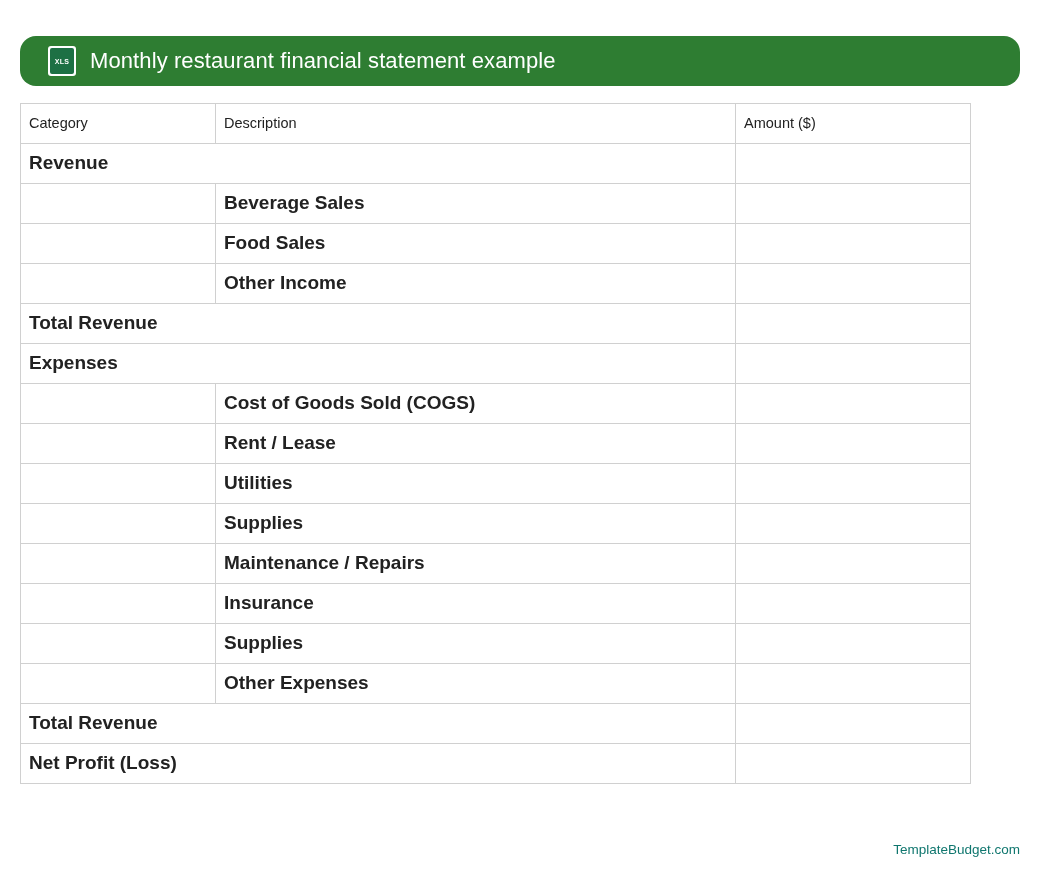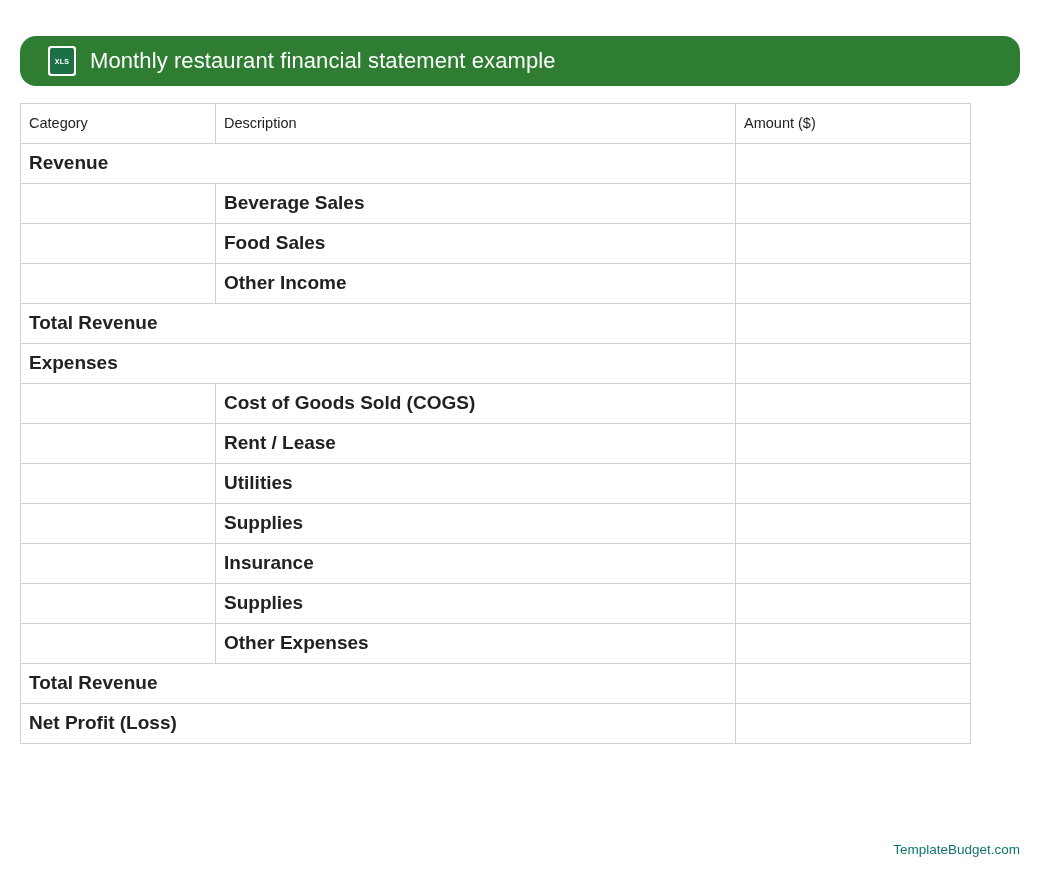--- a/index.html
+++ b/index.html
@@ -203,20 +203,25 @@
         <td class="desc">Utilities</td>
         <td class="blank"></td>
       </tr>
 
       <tr>
         <td class="indent"></td>
         <td class="desc">Supplies</td>
         <td class="blank"></td>
       </tr>
 
+      <tr>
+        <td class="indent"></td>
+        <td class="desc">Maintenance / Repairs</td>
+        <td class="blank"></td>
+      </tr>
 
       <tr>
         <td class="indent"></td>
         <td class="desc">Insurance</td>
         <td class="blank"></td>
       </tr>
 
       <tr>
         <td class="indent"></td>
         <td class="desc">Supplies</td>

